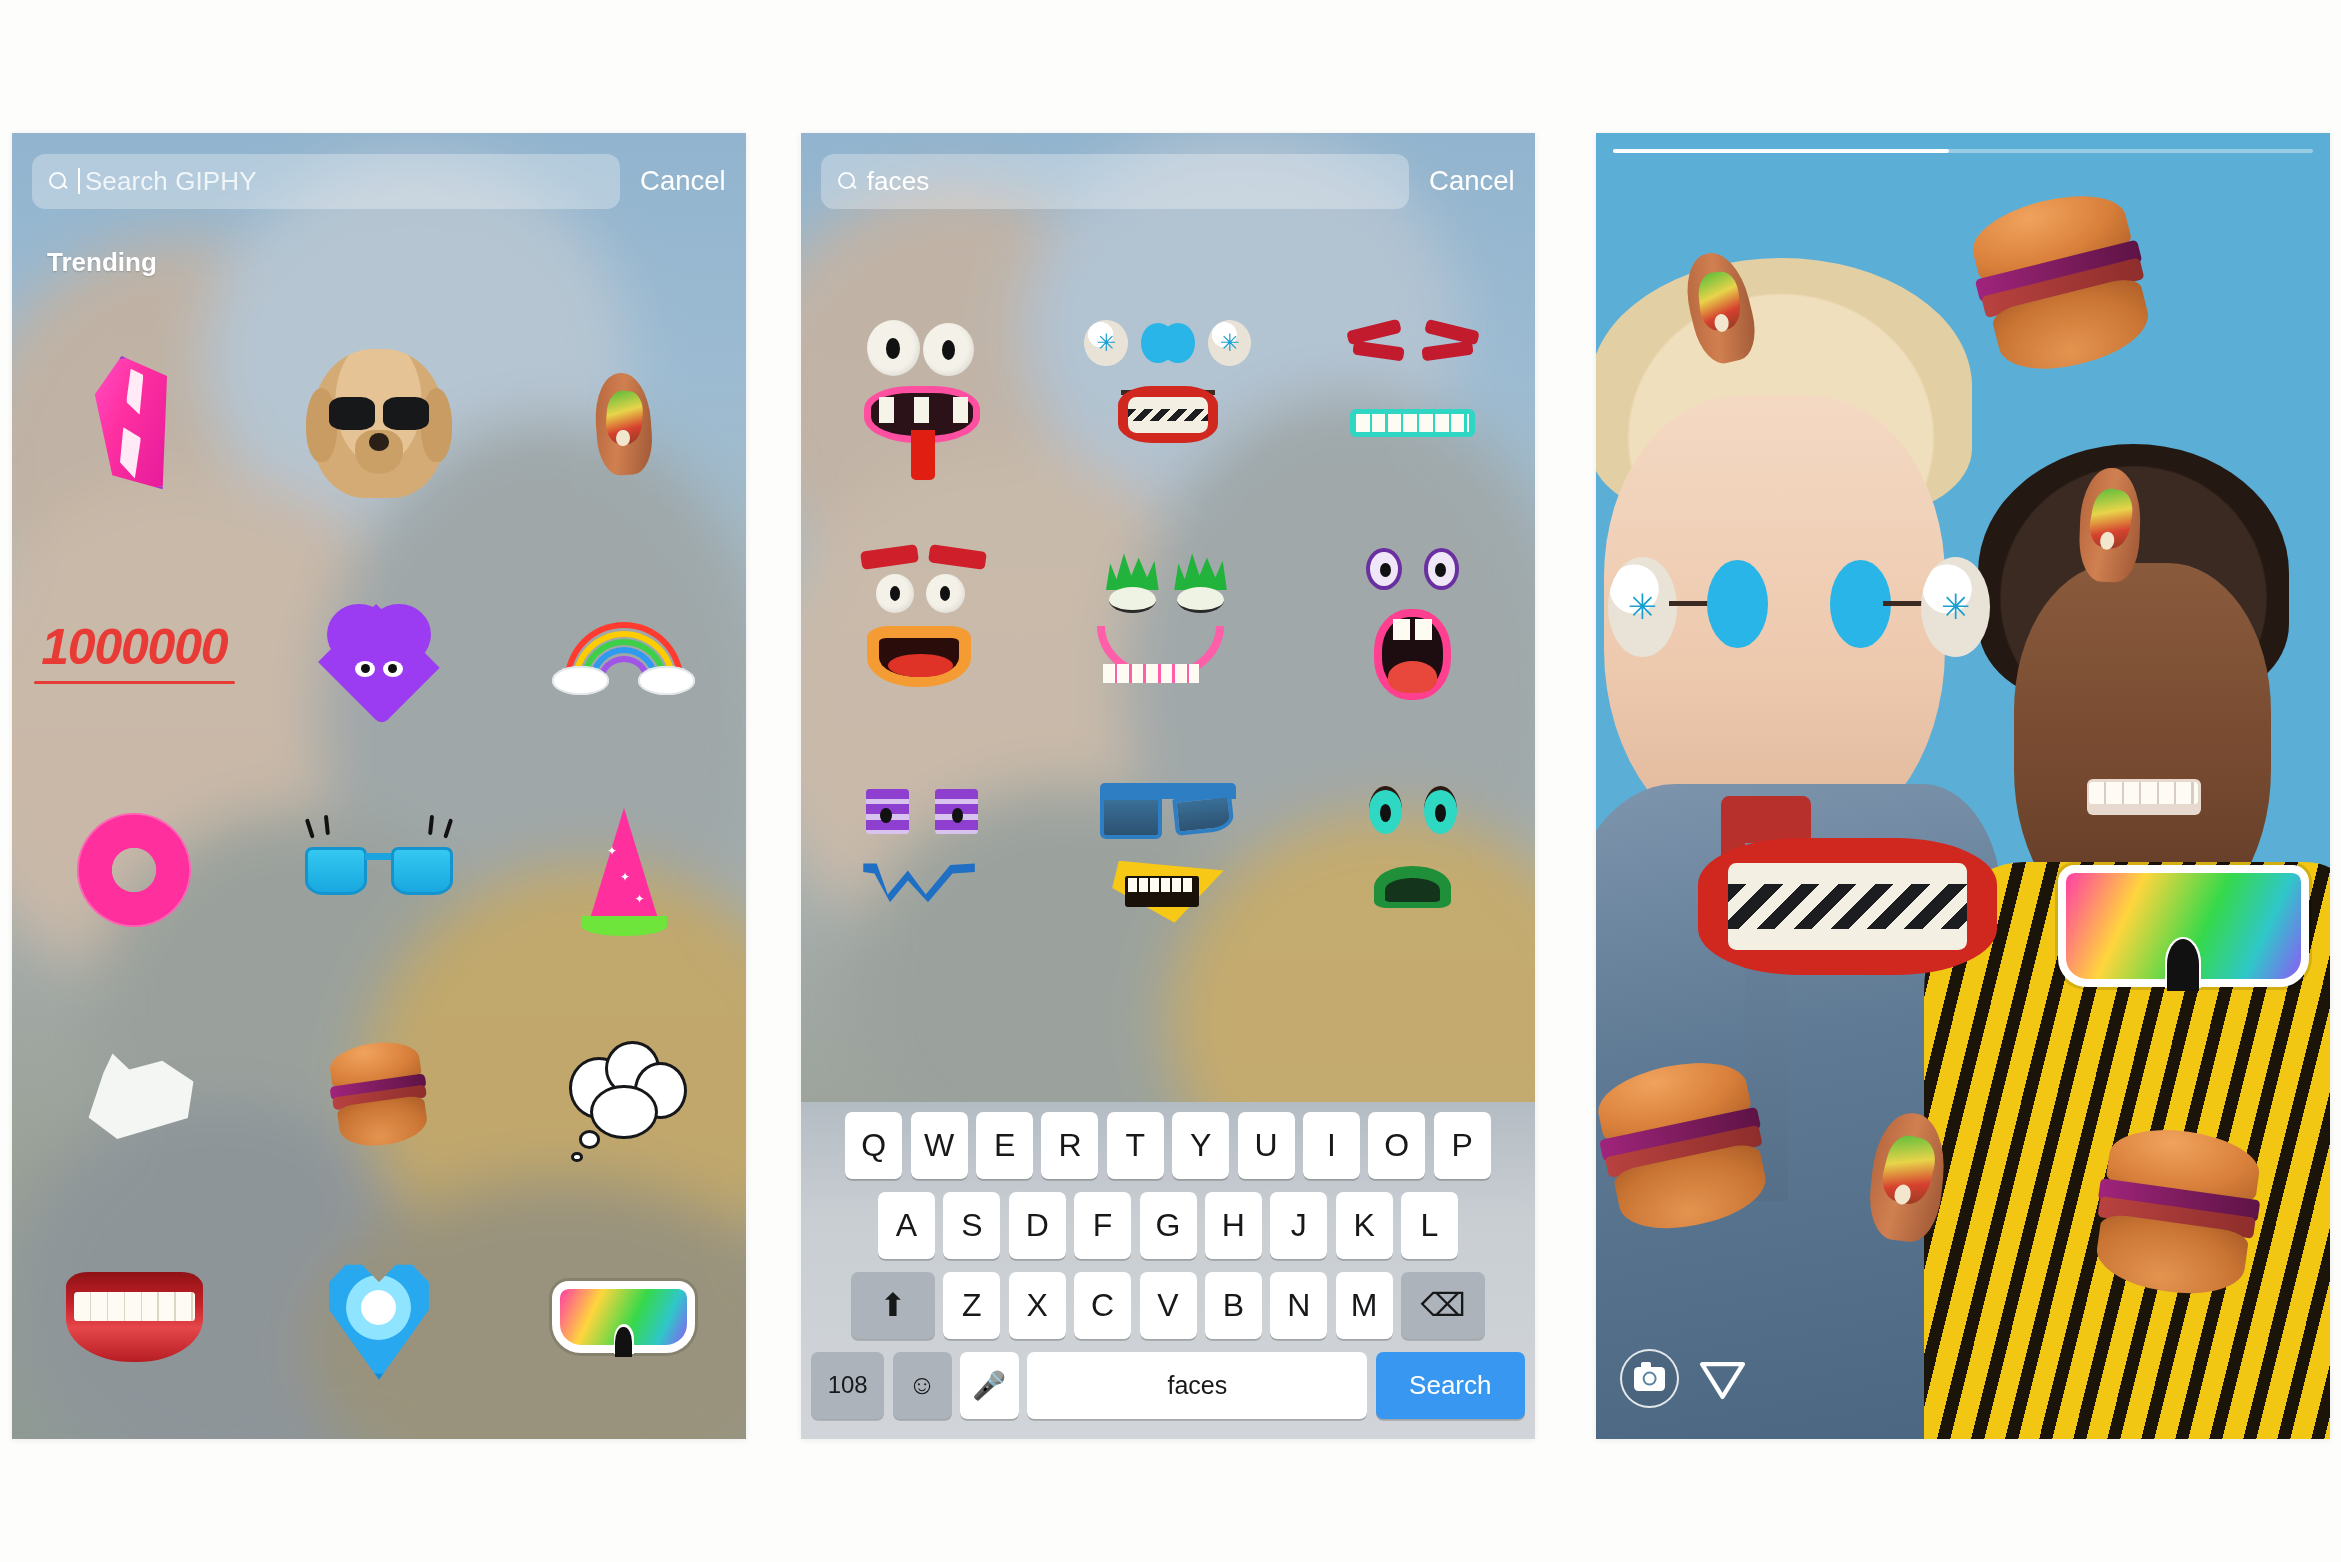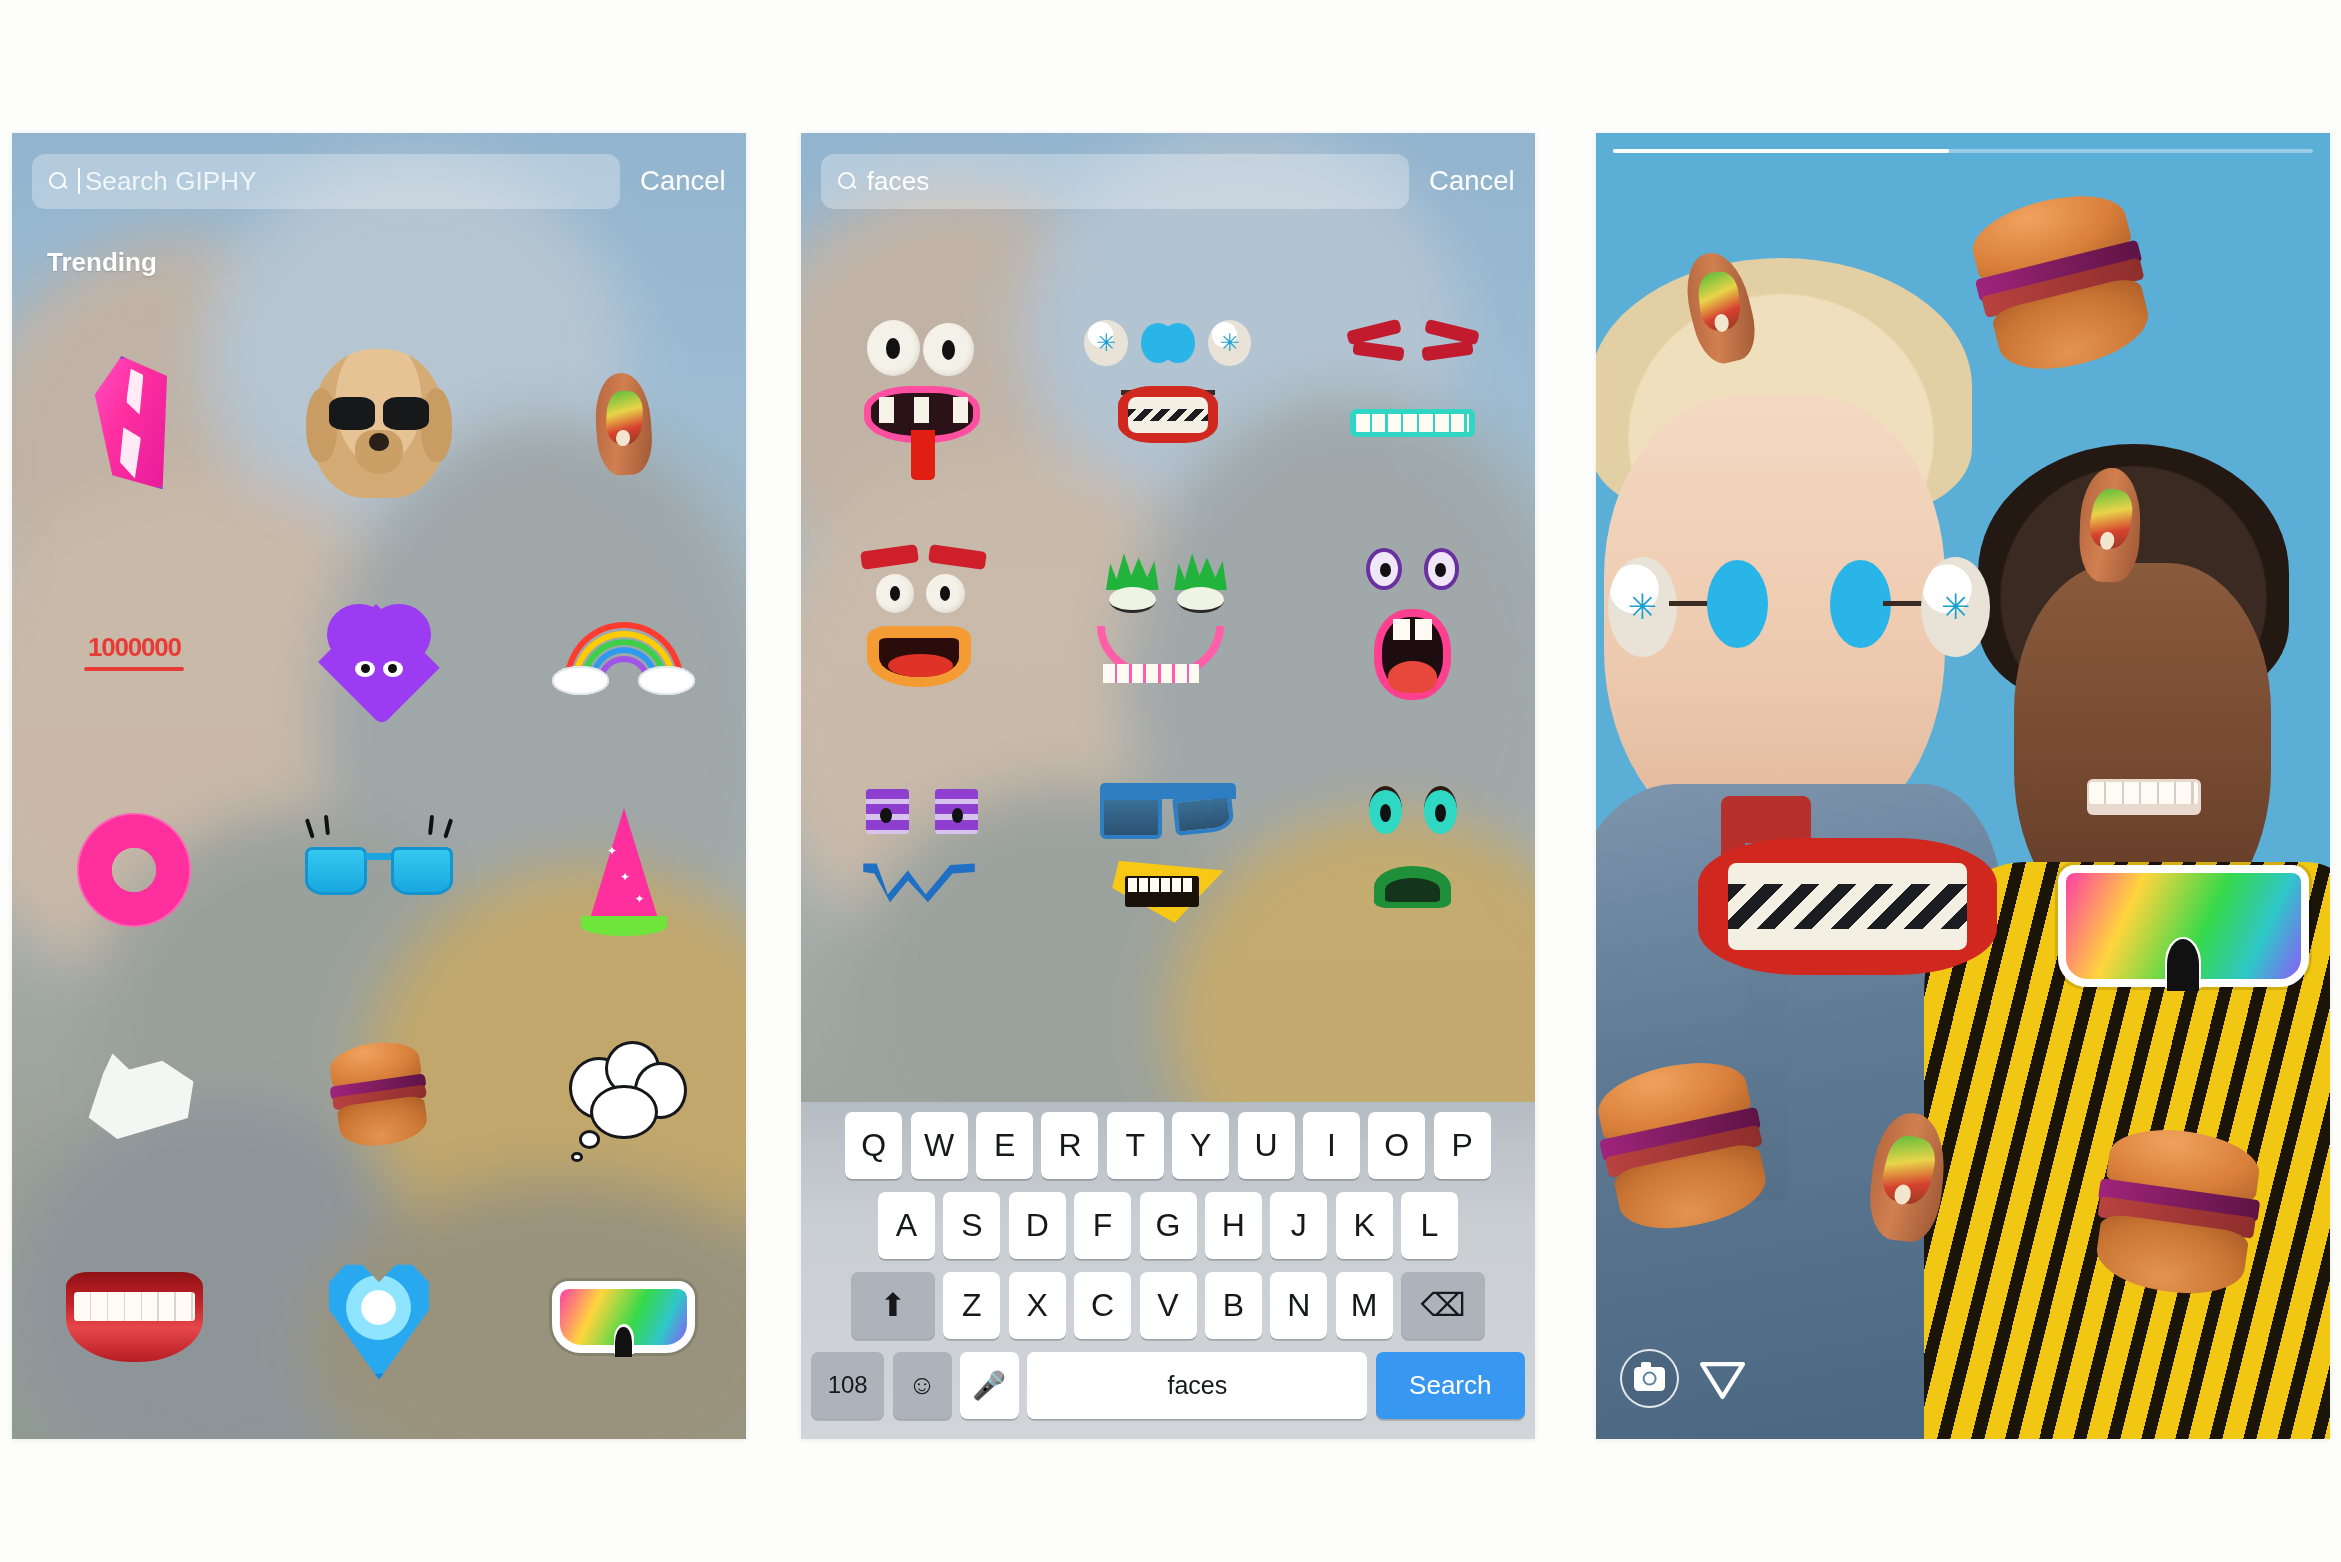--- a/index.html
+++ b/index.html
@@ -266,21 +266,21 @@
 
   .dog-s { width:100%; height:100%; position:relative;
     background: radial-gradient(ellipse at 50% 35%, #e6c394 0 46%, #d4ab74 47% 100%);
     border-radius: 46% 46% 40% 40%; }
   .dog-ear { position:absolute; top:26%; width:24%; height:50%; background:#c99c63; border-radius:50% 50% 45% 45%; }
   .dog-shades { position:absolute; left:12%; top:32%; width:76%; height:22%; display:flex; justify-content:space-between; }
   .dog-shades i { width:46%; height:100%; background:#17181a; border-radius:30%; }
   .dog-snout { position:absolute; left:32%; top:54%; width:36%; height:30%; background:#caa067; border-radius:40% 40% 50% 50%; }
   .dog-nose { position:absolute; left:42%; top:56%; width:16%; height:12%; background:#2a2018; border-radius:50%; }
 
-  .mil-s { font-size: 26px; color:#e83b36; font-weight: bold;
+  .mil-s { font-size: 50px; color:#e83b36; font-style: italic; font-weight: bold;
     letter-spacing: -1.2px; position:relative; white-space:nowrap; }
   .mil-s::after { content:""; position:absolute; left:-4%; bottom:-8.4px; width:108%; height:3.6px; background:#e83b36; border-radius:2.4px; }
 
   .horse-s { width:100%; height:100%; position:relative; }
   .horse-body { position:absolute; inset:0; background:#f4f6f4; border:3px solid #1b1d20;
     clip-path: polygon(12% 64%, 30% 22%, 40% 4%, 50% 24%, 76% 22%, 96% 50%, 86% 86%, 30% 92%); }
 
   
   .fs { width:100%; height:100%; position:relative; }
   .eye-w { position:absolute; background:#f3f1e8; border-radius:50%; box-shadow: inset -2.4px -2.4px 4.8px rgba(0,0,0,.08); }

